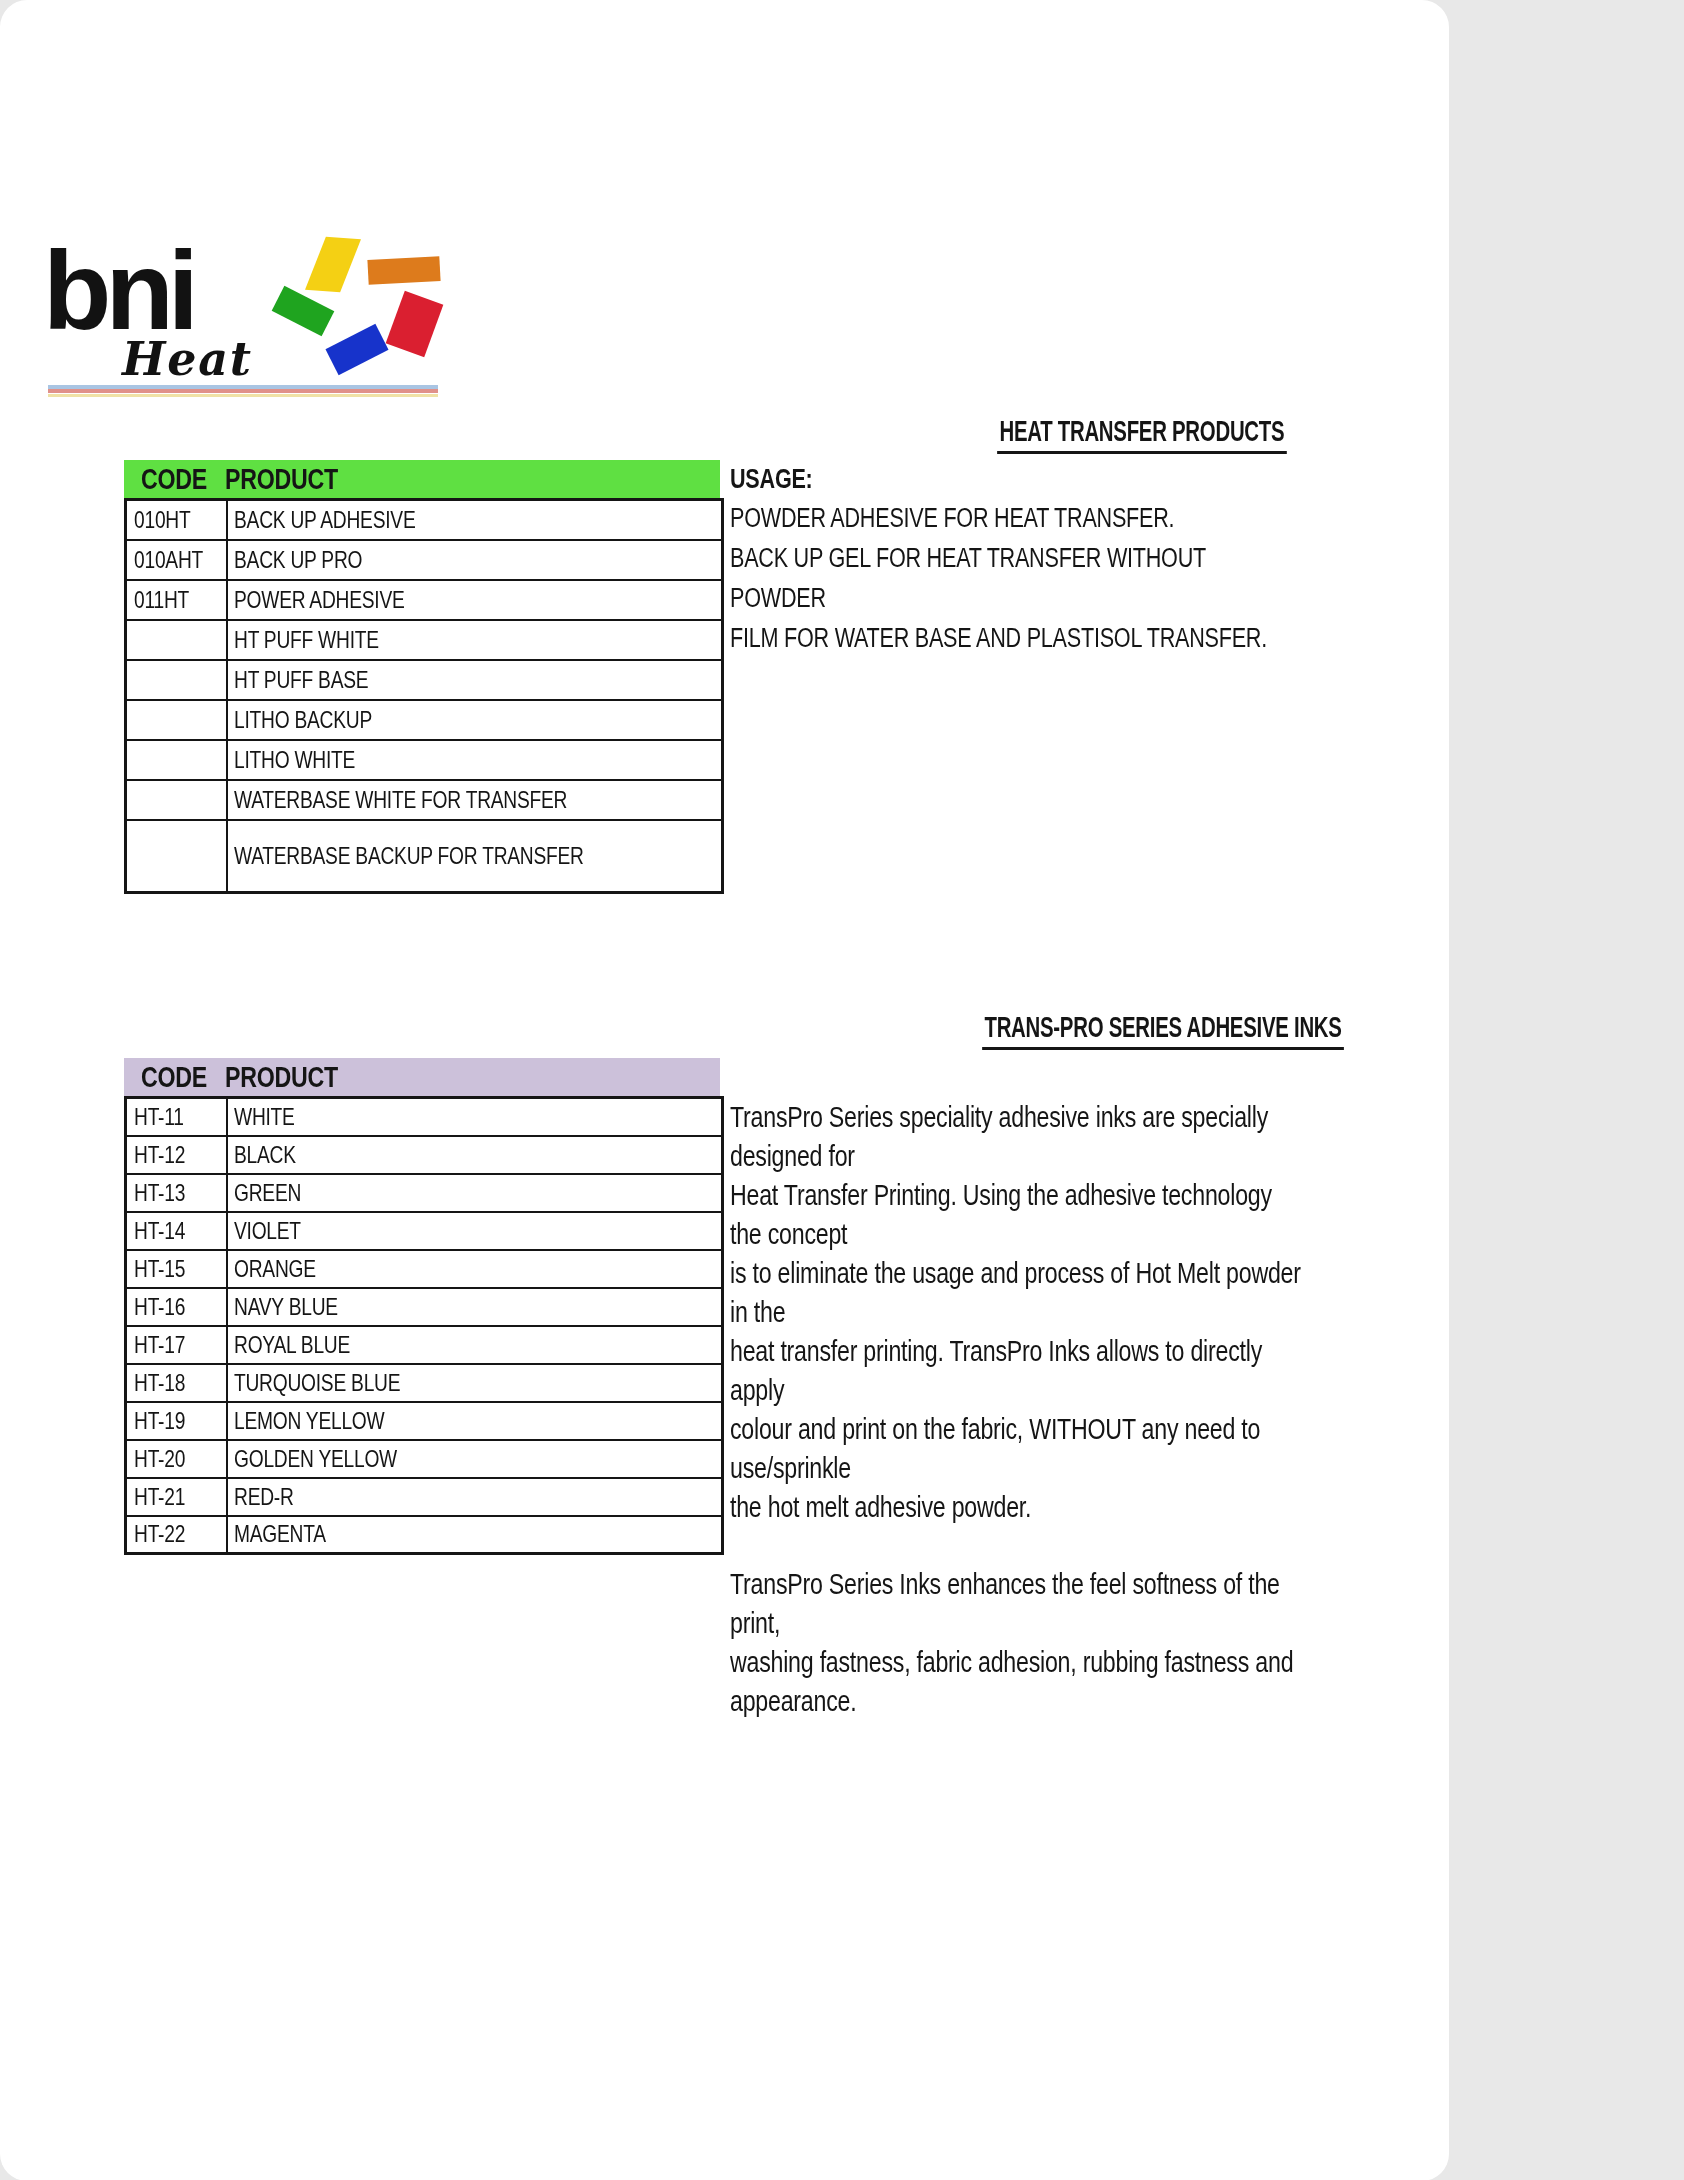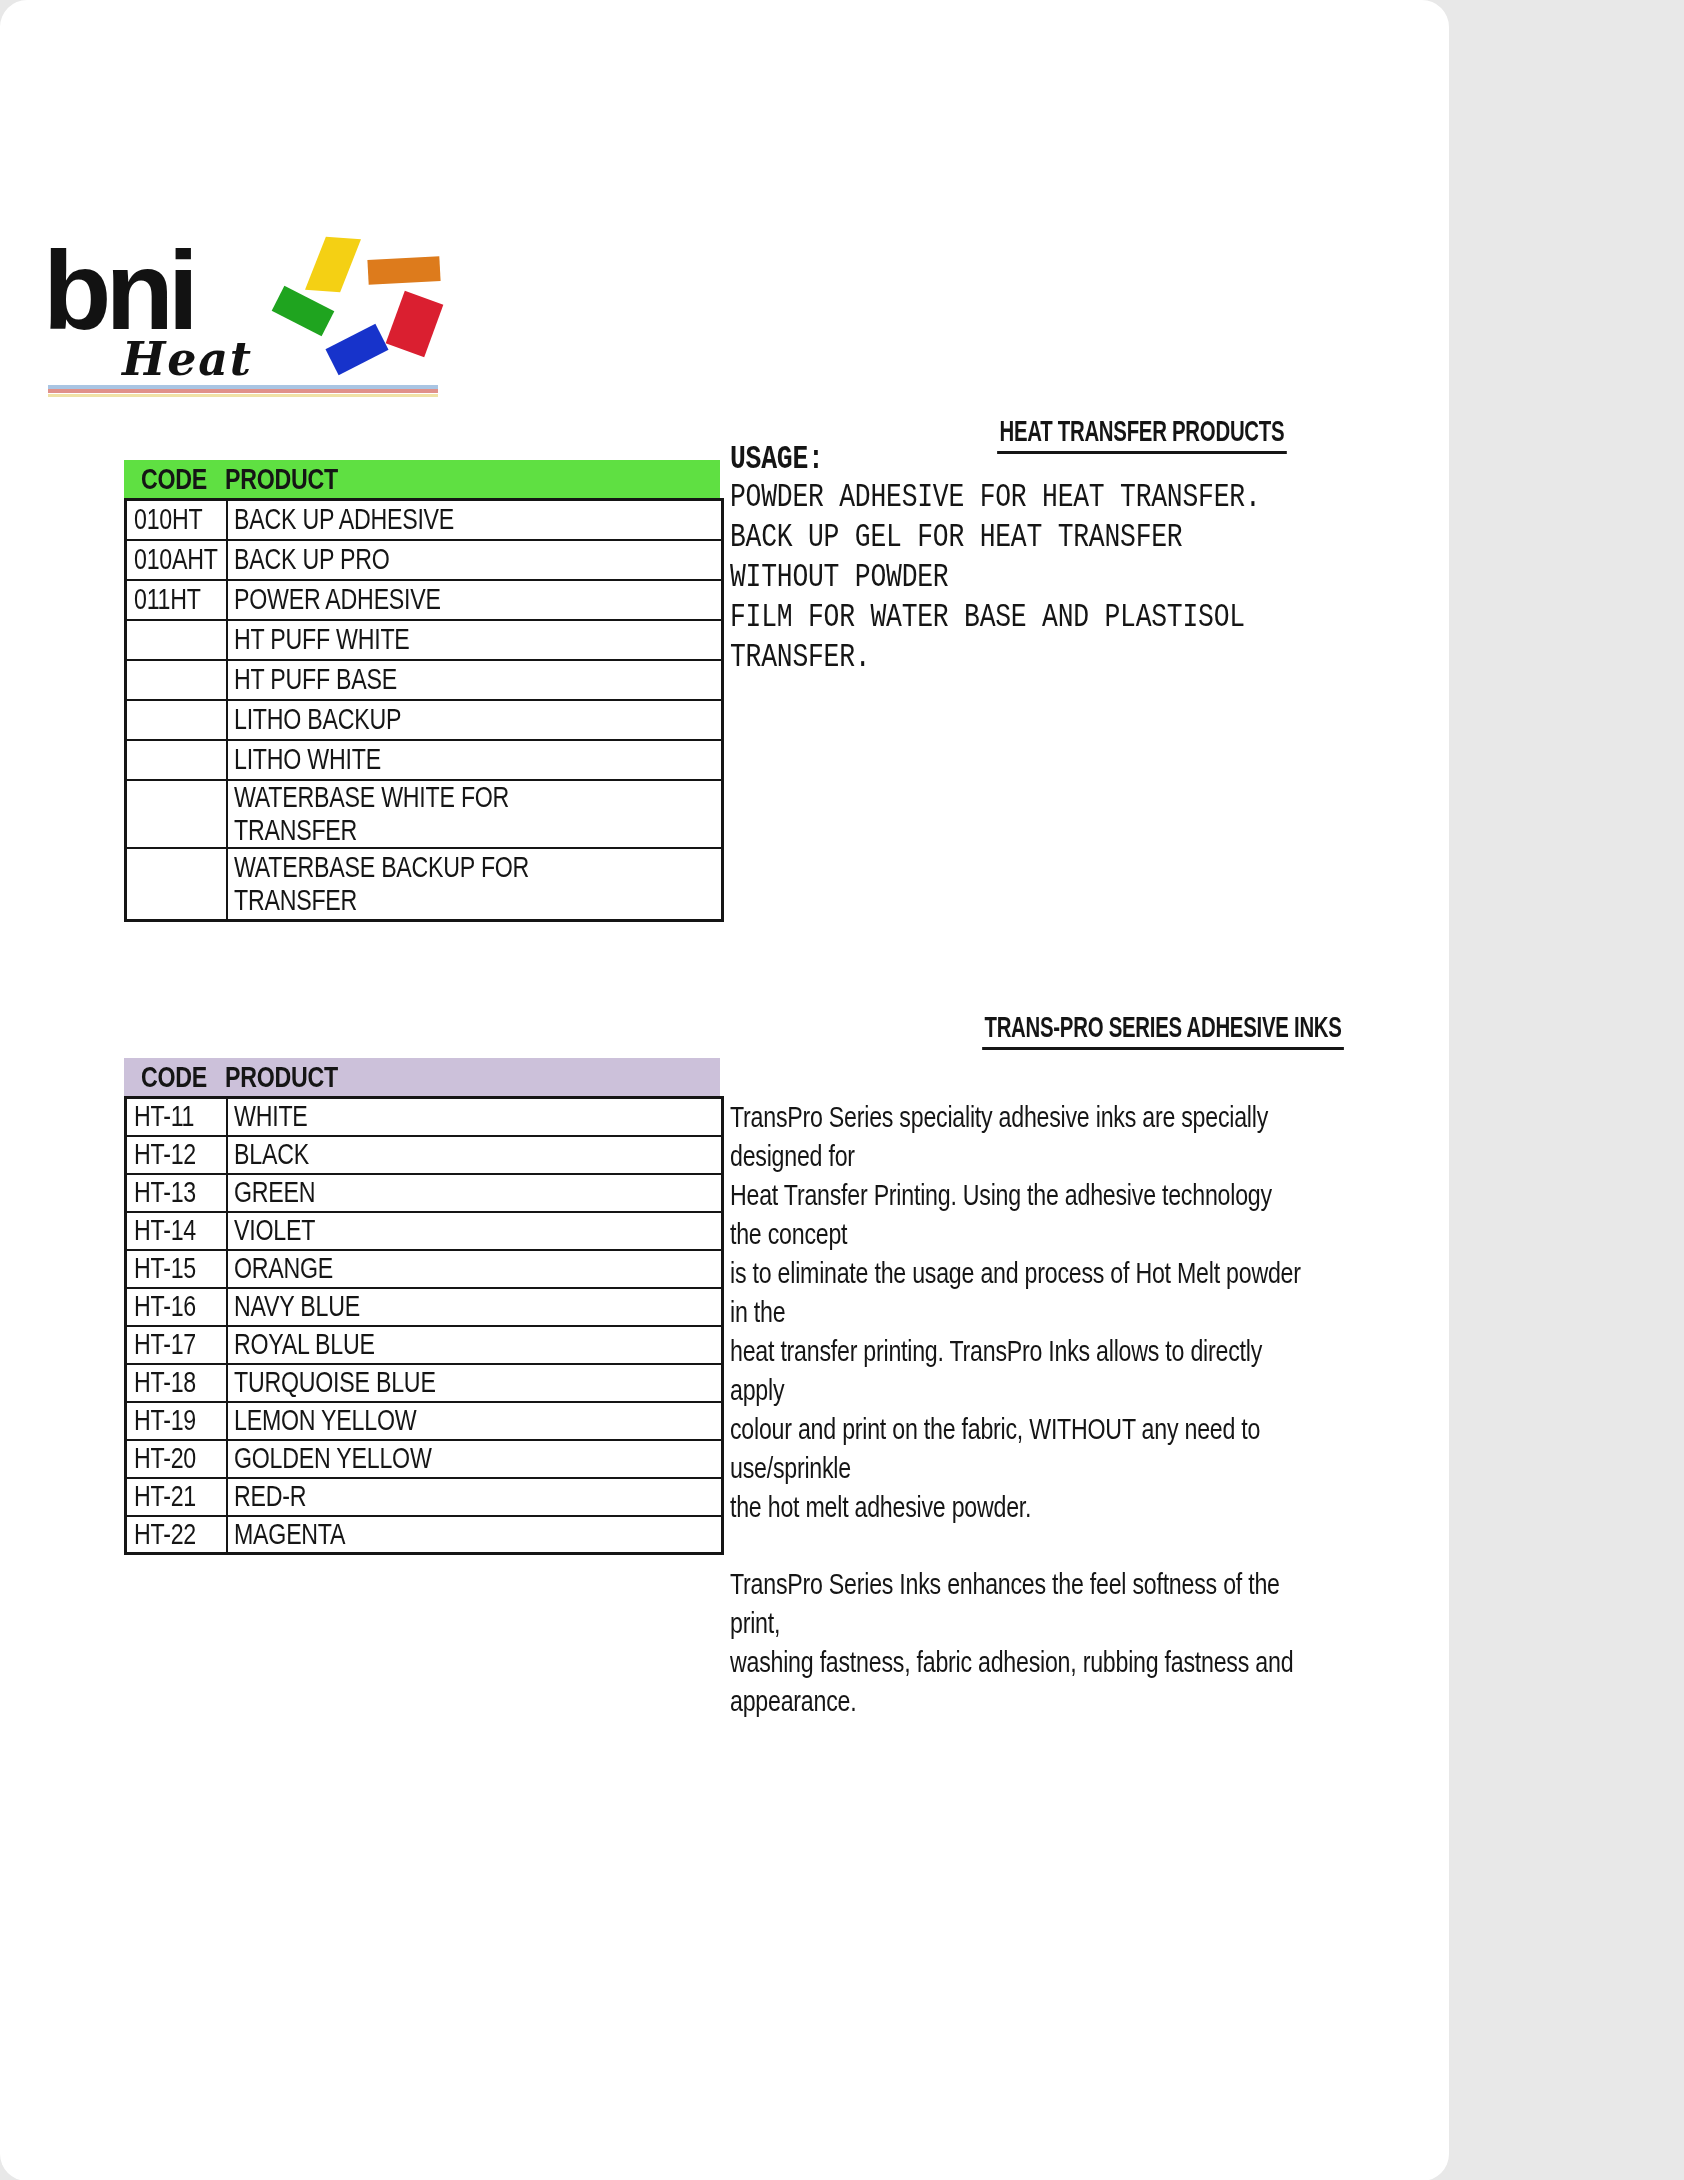--- a/index.html
+++ b/index.html
@@ -42,30 +42,30 @@
 
   
   .hdrbar{position:absolute;left:124px;width:596px;height:38px;display:flex;align-items:center;
           font-size:29px;font-weight:bold;}
   .hdrbar .col1{padding-left:17px;width:101px;box-sizing:border-box;}
   .hb1{top:460px;background:var(--table1-header-bg);}
   .hb2{top:1058px;background:var(--table2-header-bg);}
 
   
   table.tbl{position:absolute;left:124px;width:596px;border-collapse:collapse;
-            table-layout:fixed;border:3.4px solid #151515;font-size:29px;}
+            table-layout:fixed;border:3.4px solid #151515;font-size:24px;}
   table.tbl td{border:2.6px solid #151515;padding:0 3.4px 0 6.8px;vertical-align:middle;overflow:visible;
                white-space:nowrap;}
   .t1{top:498px;}
   .t2{top:1096px;}
   .t1 tr{height:40px;} .t1 tr.tall{height:73px;}
   .t2 tr{height:38px;}
 
   
-  .usage{position:absolute;left:730px;top:440px;font-size:33px;font-family:Liberation Mono, monospace;}
+  .usage{position:absolute;left:730px;top:460px;font-size:27px;}
   .usage .usage-label{height:38px;display:flex;align-items:center;font-weight:bold;}
   .usage .usage-lines{line-height:40px;}
   .desc{position:absolute;left:730px;top:1098px;font-size:29px;line-height:39px;}
   .desc .para2{margin-top:38px;}
 </style>
 </head>
 <body>
 
 <div class="page">
 

